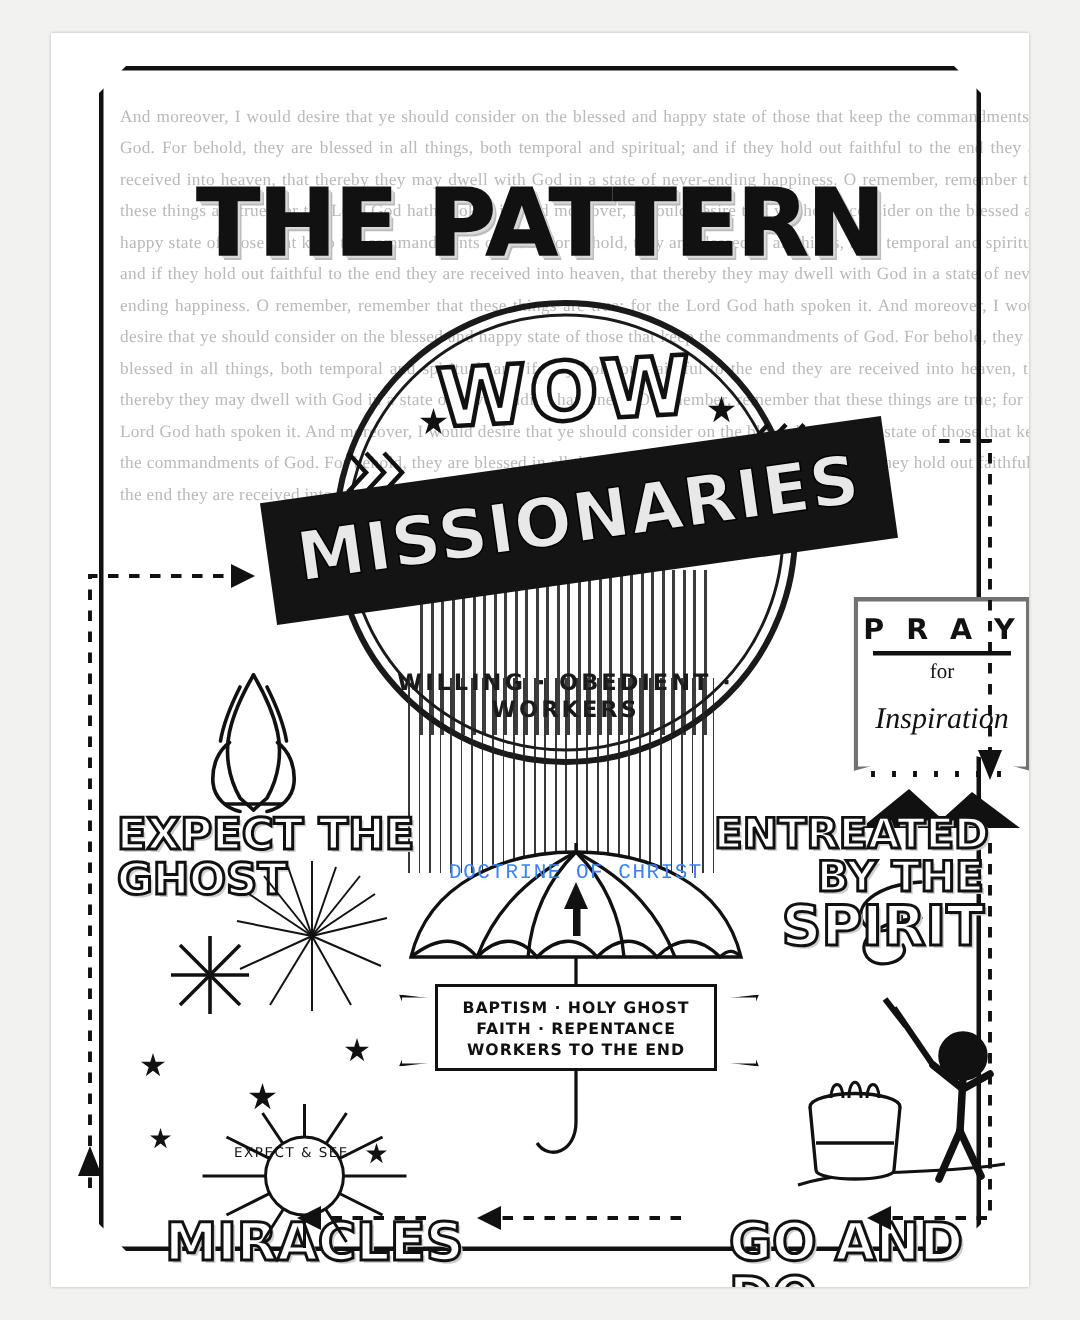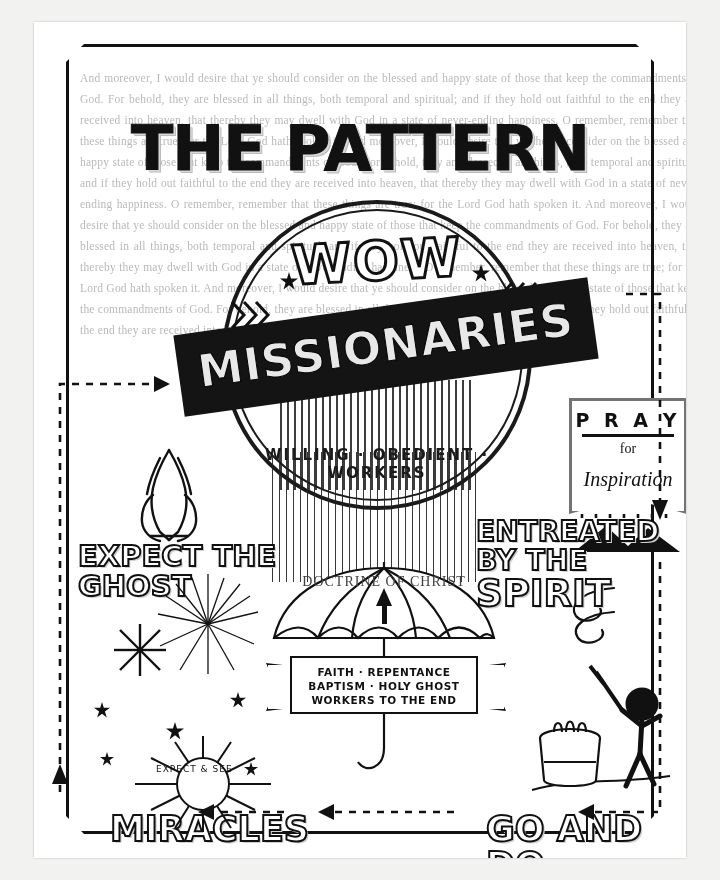--- a/index.html
+++ b/index.html
@@ -223,40 +223,40 @@
     font-weight: bold;
     color: #fff;
     -webkit-text-stroke: 2px #111;
     text-shadow: 2px 2px 0 #cfcfcf;
     line-height: 1.02;
   }
   .credit { left: 44px; top: 520px; font-size: 29px; letter-spacing: 0px; }
   .miracles { left: 76px; top: 790px; font-size: 35px; text-align: right; }
   .godo { left: 452px; top: 790px; font-size: 35px; }
 
-  .entreated-wrap { position: absolute; right: 30px; top: 496px; width: 180px; }
+  .entreated-wrap { position: absolute; right: 30px; top: 520px; width: 180px; text-align: right; }
 
   
   .umb {
     position: absolute;
     left: 232px;
     top: 540px;
     width: 236px;
     height: 230px;
   }
   .umb .doc {
     position: absolute;
     left: 0;
     top: 12px;
     width: 236px;
     text-align: center;
-    font-family: Liberation Serif, serif;
+    font-family: Liberation Mono, monospace;
     font-size: 14px;
     letter-spacing: 1px;
-    color: #404040;
+    color: #3b82f6;
   }
 
   
   .scroll {
     position: absolute;
     left: 256px;
     top: 634px;
     width: 188px;
     height: 58px;
     border: 2px solid #111;
@@ -430,22 +430,22 @@
           <path d="M118 76 L 118 186 C 118 206, 100 212, 92 200"></path>
         </g>
         <polygon points="118,26 110,44 126,44" fill="#111"></polygon>
         <rect x="116" y="34" width="5" height="28" fill="#111"></rect>
       </svg>
     </div>
 
     <div class="scroll-tail-l"></div>
     <div class="scroll-tail-r"></div>
     <div class="scroll">
+      <div>BAPTISM · HOLY GHOST</div>
       <div>FAITH · REPENTANCE</div>
-      <div>BAPTISM · HOLY GHOST</div>
       <div>WORKERS TO THE END</div>
     </div>
 
     <div class="spark" style="left:120px;top:548px;">
       <svg width="108" height="108" viewBox="0 0 108 108">
         <g stroke="#111" stroke-width="1.3">
           <line x1="54" y1="54" x2="54" y2="4"></line>
             <line x1="54" y1="54" x2="86" y2="14"></line>
           <line x1="54" y1="54" x2="104" y2="42"></line>
             <line x1="54" y1="54" x2="100" y2="74"></line>

